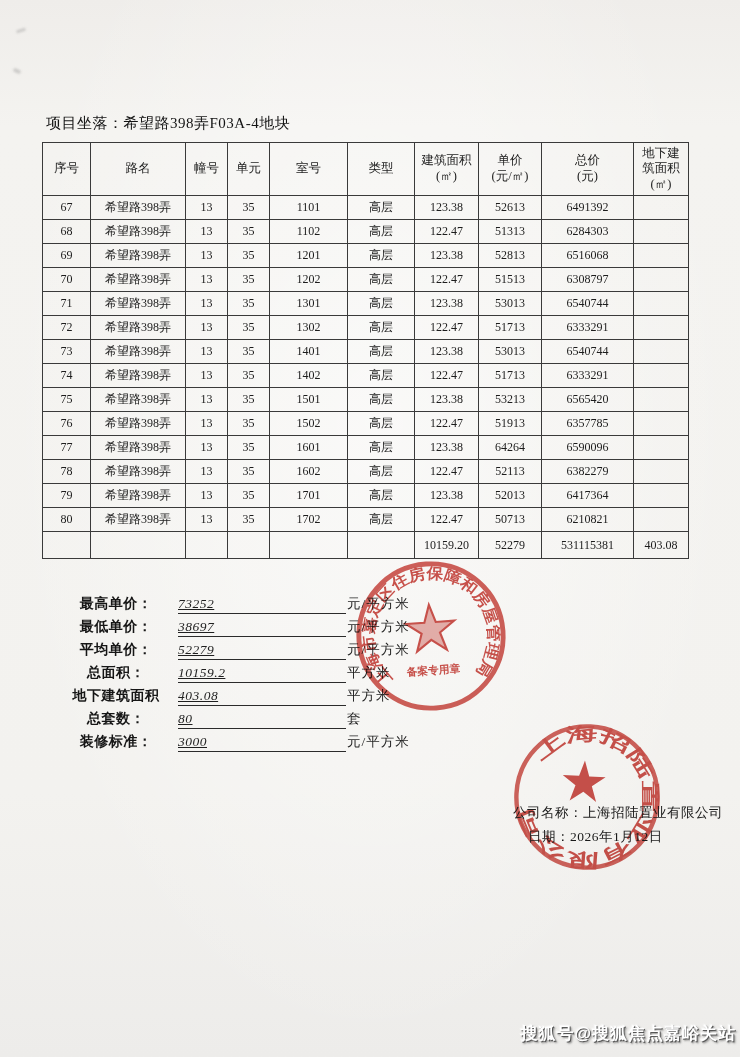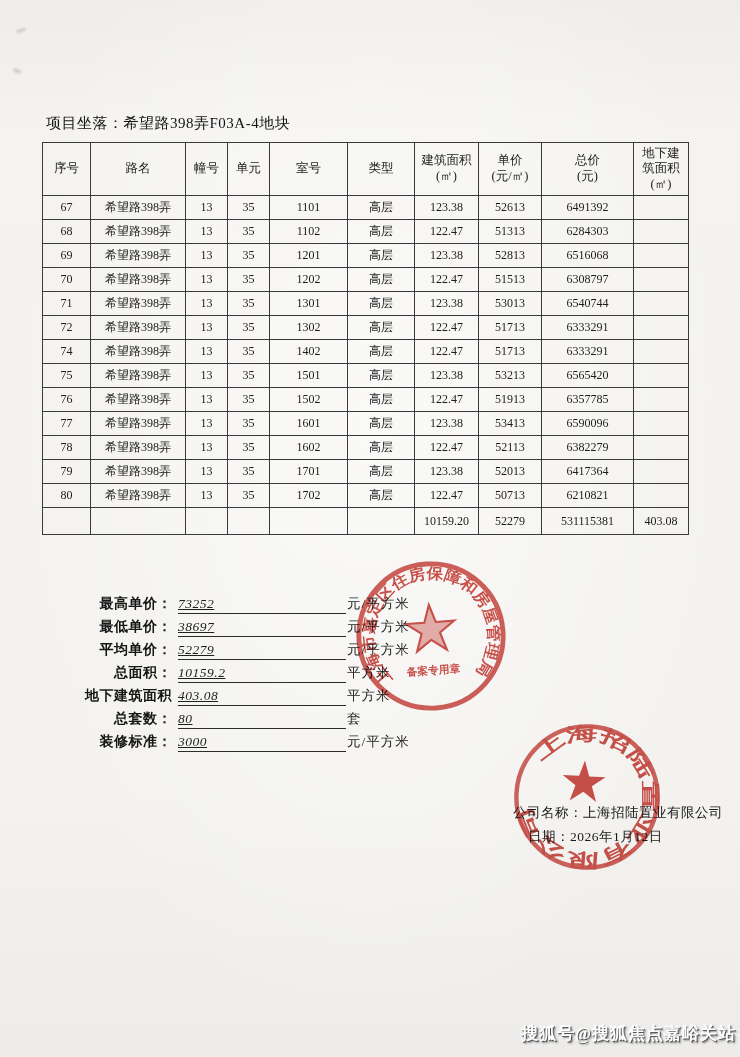--- a/index.html
+++ b/index.html
@@ -39,21 +39,21 @@
   table.price thead th{
     height:52px;font-weight:normal;font-size:12.5px;white-space:pre-line;line-height:1.25;
   }
   table.price tbody td{height:23px;font-size:12px;}
   table.price tr.totals td{height:26px;}
   table.price{border:1.5px solid #2e2e2e;}
 
   .summary{position:absolute;left:60px;top:591px;width:380px;}
   .srow{display:flex;align-items:flex-end;height:23px;}
   .slabel{
-    width:112px;text-align:right;font-size:14px;font-weight:bold;color:#161616;
+    width:112px;text-align:center;font-size:14px;font-weight:bold;color:#161616;
     line-height:20px;letter-spacing:.5px;
   }
   .svalue-wrap{
     width:168px;margin-left:6px;border-bottom:1.2px solid #2b2b2b;
     text-align:left;line-height:19px;height:20px;font-style:italic;
   }
   .svalue{font-size:13.5px;text-decoration:underline;letter-spacing:.5px;}
   .sunit{margin-left:1px;font-size:13.5px;line-height:20px;letter-spacing:1px;}
 
   .footer-line{position:absolute;font-size:13.5px;color:#1a1a1a;letter-spacing:.5px;margin-left:20px;}
@@ -61,21 +61,21 @@
   .date-line{left:508px;top:828px;}
 
   .stamp{position:absolute;mix-blend-mode:multiply;opacity:.85;}
   .stamp-gov{left:353px;top:558px;width:156px;height:156px;transform:rotate(-4deg);}
   .stamp-co{left:511px;top:721px;width:152px;height:152px;transform:rotate(3deg);}
   .stamp svg{width:100%;height:100%;}
   .stamp text{font-family:"Liberation Serif","DejaVu Serif",serif;font-weight:bold;}
 
   .watermark{
     position:absolute;right:4px;top:1022px;
-    font-family:Liberation Serif, serif;
+    font-family:Liberation Sans, sans-serif;
     font-size:17px;font-weight:bold;color:#ffffff;letter-spacing:1px;
     text-shadow:1px 1px 0 rgba(70,70,70,.85), 2px 2px 2px rgba(60,60,60,.55), -1px -1px 1px rgba(255,255,255,.4);
   }
 </style>
 </head>
 <body>
 
 <div class="page">
 
   <div class="artifact a1"></div>
@@ -183,20 +183,32 @@
           <td>13</td>
           <td>35</td>
           <td>1302</td>
           <td>高层</td>
           <td>122.47</td>
           <td>51713</td>
           <td>6333291</td>
           <td></td>
         </tr>
         <tr>
+          <td>73</td>
+          <td>希望路398弄</td>
+          <td>13</td>
+          <td>35</td>
+          <td>1401</td>
+          <td>高层</td>
+          <td>123.38</td>
+          <td>53013</td>
+          <td>6540744</td>
+          <td></td>
+        </tr>
+        <tr>
           <td>74</td>
           <td>希望路398弄</td>
           <td>13</td>
           <td>35</td>
           <td>1402</td>
           <td>高层</td>
           <td>122.47</td>
           <td>51713</td>
           <td>6333291</td>
           <td></td>
@@ -226,21 +238,21 @@
           <td></td>
         </tr>
         <tr>
           <td>77</td>
           <td>希望路398弄</td>
           <td>13</td>
           <td>35</td>
           <td>1601</td>
           <td>高层</td>
           <td>123.38</td>
-          <td>53413</td>
+          <td>64264</td>
           <td>6590096</td>
           <td></td>
         </tr>
         <tr>
           <td>78</td>
           <td>希望路398弄</td>
           <td>13</td>
           <td>35</td>
           <td>1602</td>
           <td>高层</td>

